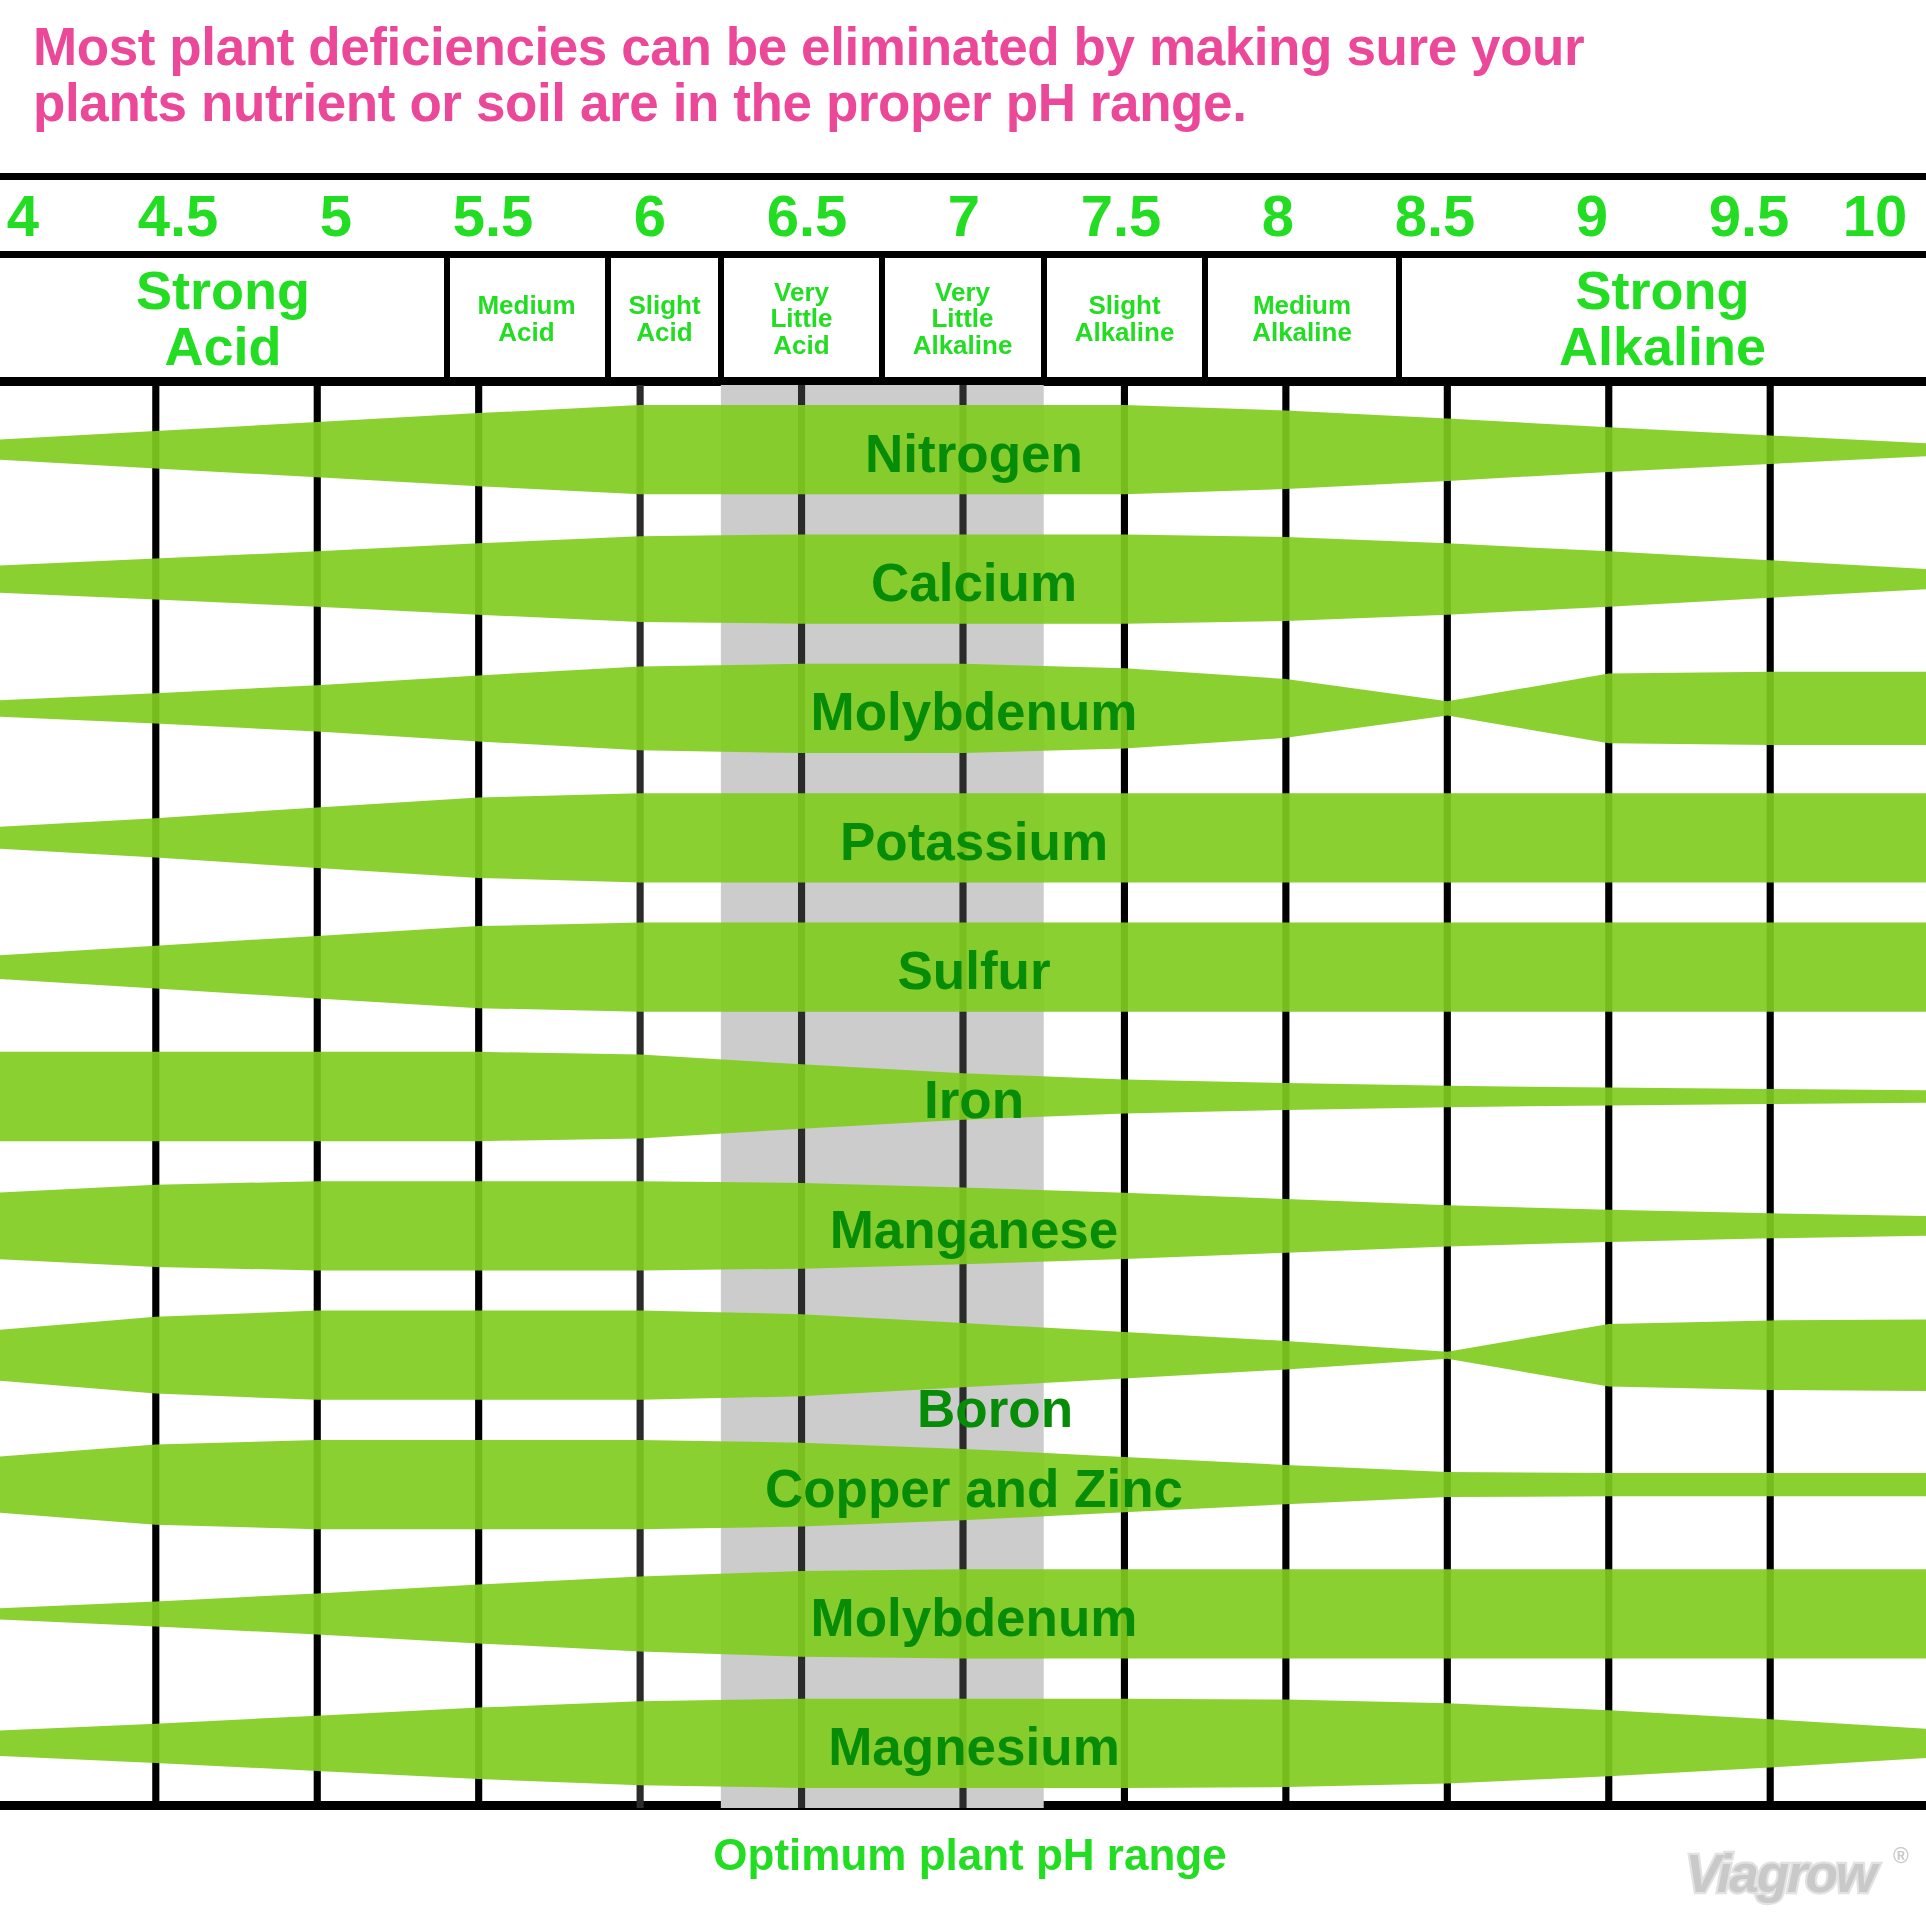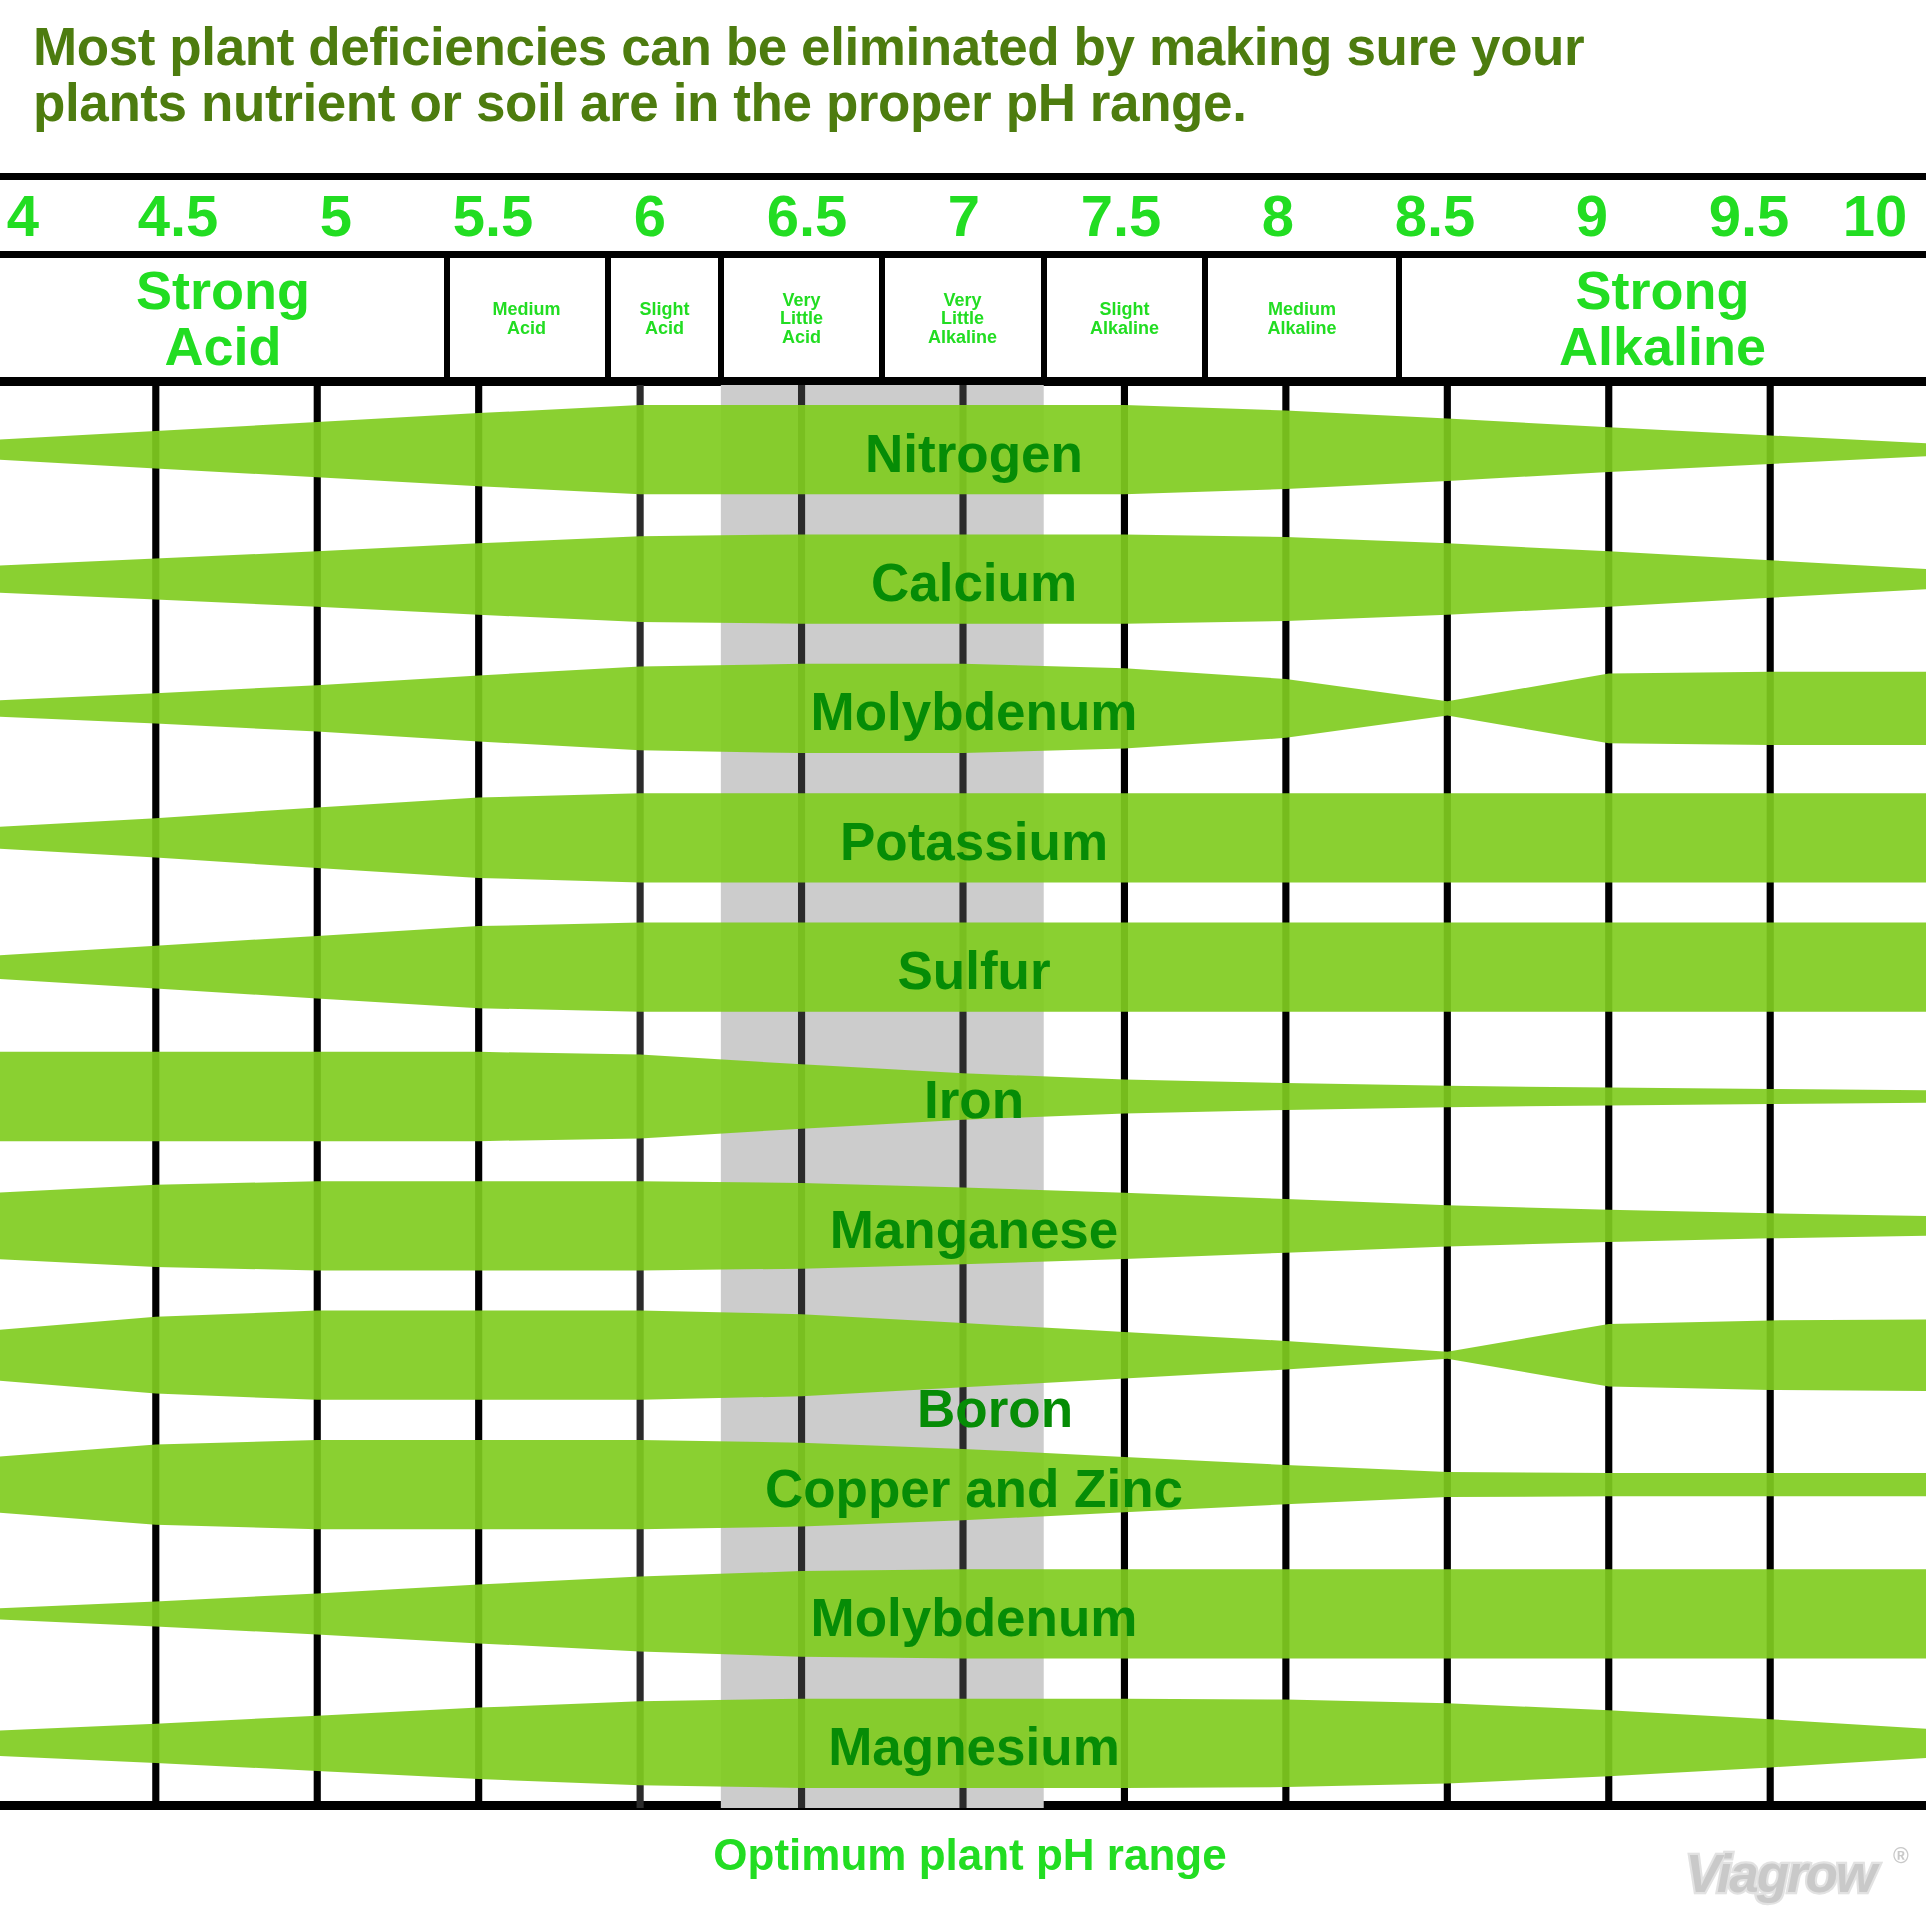--- a/index.html
+++ b/index.html
@@ -2,21 +2,21 @@
 <html style="font-size:11.4px"><head>
 <meta charset="utf-8">
 <style>
   html,body{margin:0;padding:0;background:#ffffff;}
   body{width:1926px;height:1926px;font-family:"Liberation Sans",sans-serif;overflow:hidden;}
   #root{position:relative;width:1926px;height:1926px;background:#fff;}
 
   
   .title{
     position:absolute;left:33px;top:18.5px;width:1869px;
-    color:#4d7c0f;font-weight:bold;font-size:53px;line-height:1.07;
+    color:#ec4899;font-weight:bold;font-size:53px;line-height:1.07;
     letter-spacing:-0.4px;
   }
 
   
   .hrule{position:absolute;left:0;width:1926px;background:#000;}
 
   
   #phscale{position:absolute;left:0;top:180px;width:1926px;height:71px;}
   .phnum{
     position:absolute;top:0;color:#22dd22;font-weight:bold;font-size:58px;
@@ -24,21 +24,21 @@
   }
 
   
   #cathead{position:absolute;left:0;top:258px;width:1926px;height:121px;}
   .cat{
     position:absolute;top:0;height:121px;
     display:flex;align-items:center;justify-content:center;text-align:center;
     color:#22dd22;font-weight:bold;line-height:1.02;
   }
   .cat.big{font-size:54px;}
-  .cat.small{font-size:18px;justify-content:center;}
+  .cat.small{font-size:26px;justify-content:center;}
   .catsep{position:absolute;top:0;height:121px;width:6.4px;background:#000;}
 
   
   #plot{position:absolute;left:0;top:385px;width:1926px;height:1423px;}
   #plot svg{display:block;}
 
   
   .nlabel{
     position:absolute;left:0;width:1926px;text-align:center;
     color:#068c06;font-weight:bold;font-size:53px;white-space:nowrap;

